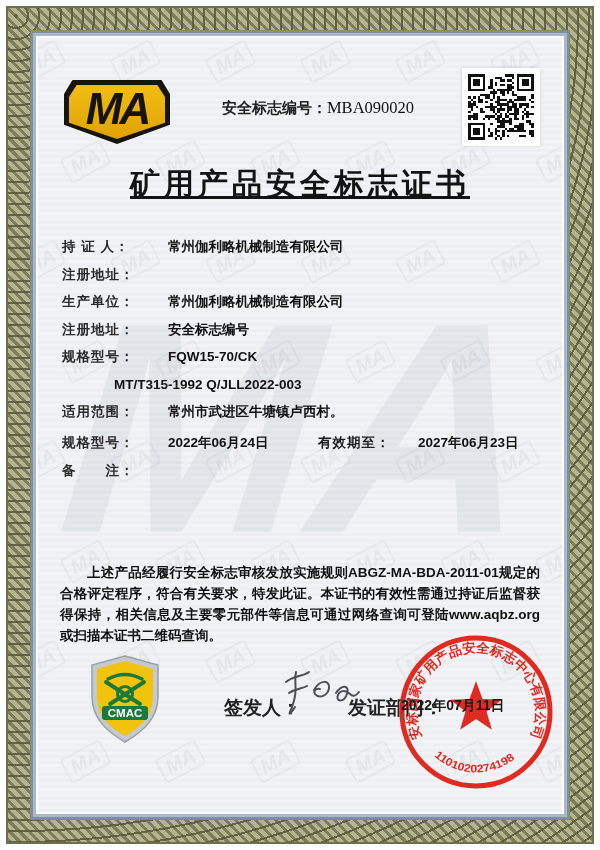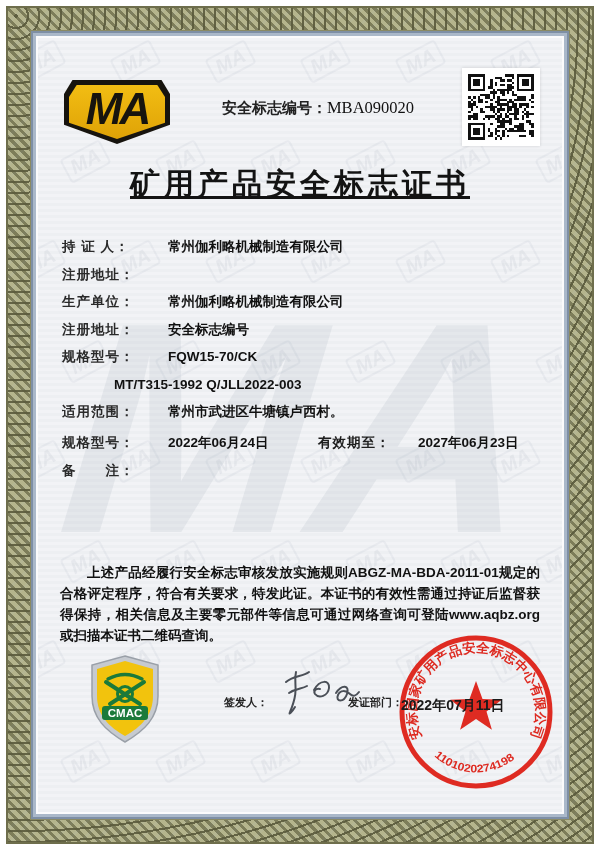--- a/index.html
+++ b/index.html
@@ -52,21 +52,21 @@
   .frow.wide .val{margin-left:52px;font-weight:700;}
   .frow.dates{margin-top:13px;}
   .frow.dates .val{flex:0 0 150px;}
   .frow.dates .lbl2{flex:0 0 100px;font-weight:700;letter-spacing:1px;}
   .frow.remark{margin-top:10px;}
   
   .statement{position:absolute;top:524px;left:22px;right:22px;font-size:13.5px;font-weight:800;
       color:#111;line-height:21px;text-indent:2em;text-align:justify;}
   
   .cmac{position:absolute;left:50px;top:616px;}
-  .signer-label,.dept-label{position:absolute;font-size:11px;font-weight:700;color:#222;}
+  .signer-label,.dept-label{position:absolute;font-size:19px;font-weight:700;color:#222;}
   .signer-label{left:186px;top:657px;}
   .dept-label{left:310px;top:657px;}
   .signature{position:absolute;left:242px;top:628px;}
   .seal{position:absolute;left:358px;top:594px;width:160px;height:160px;}
 </style>
 </head>
 <body>
 
 <div class="page">
   <div class="ornate-border"></div>

